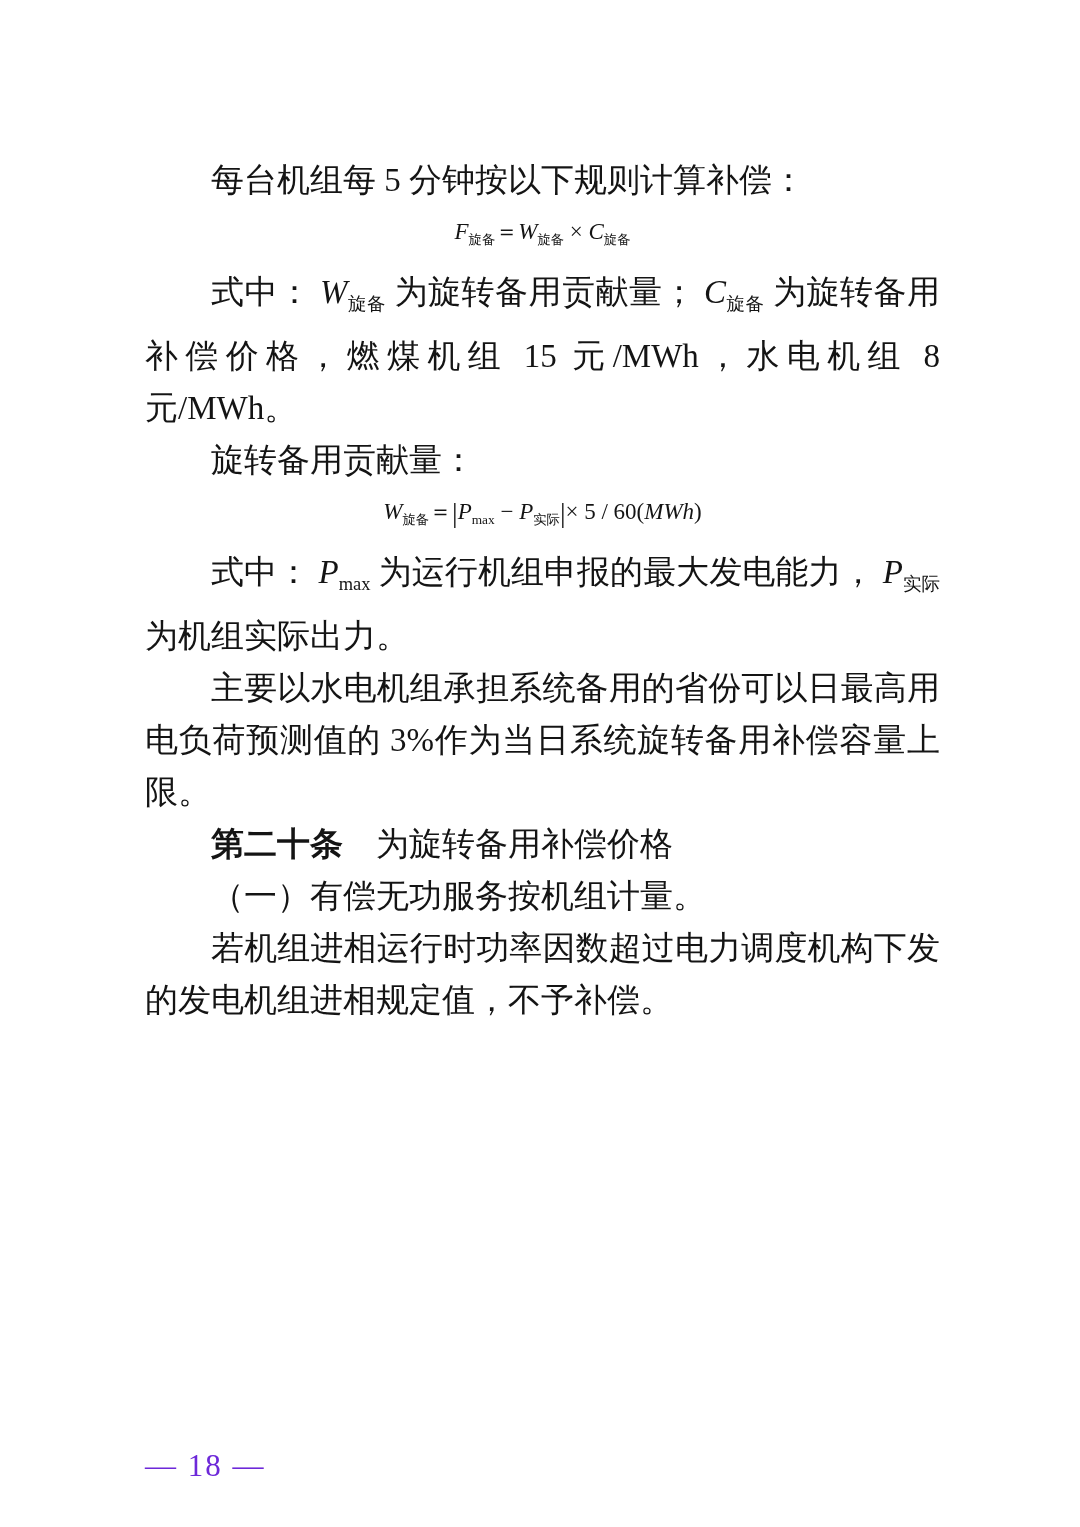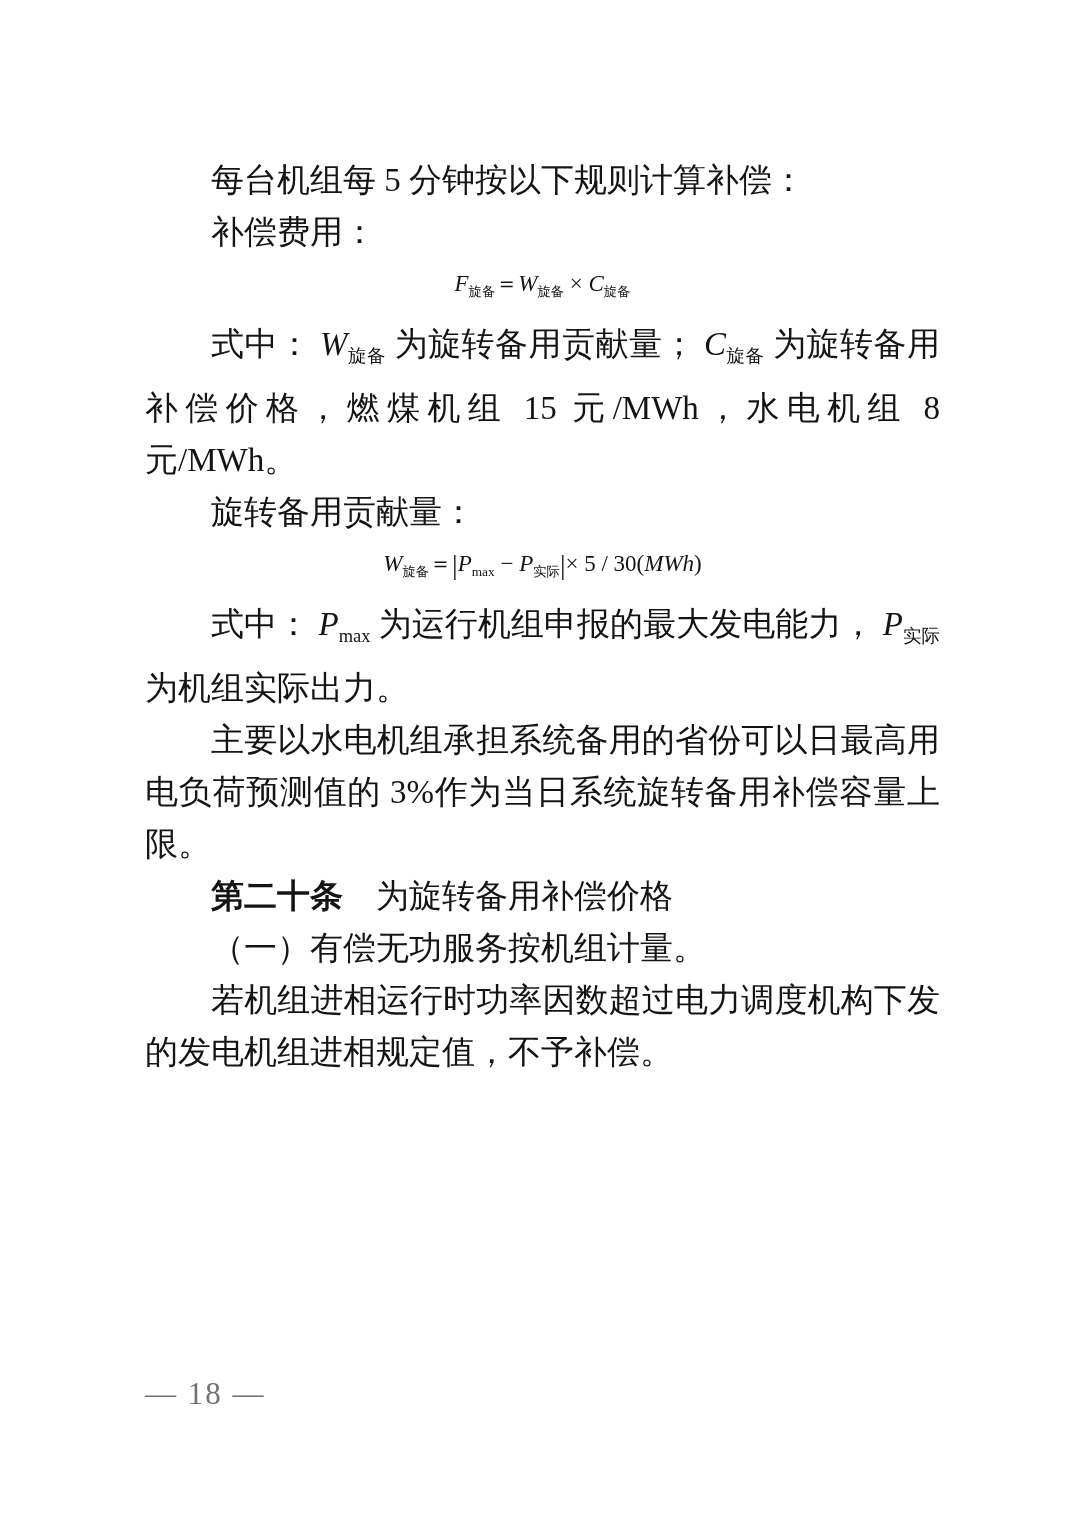--- a/index.html
+++ b/index.html
@@ -50,38 +50,37 @@
 
   .bar {
     font-style: normal;
     font-size: 1.22em;
     vertical-align: -0.1em;
   }
 
   .pageno {
     position: absolute;
     left: 145px;
-    top: 1368px;
+    top: 1440px;
     font-size: 31px;
     line-height: 52px;
     letter-spacing: 2px;
-    color: #737373;
+    color: #6d28d9;
   }
 </style>
 </head>
 <body>
 
 <main class="page">
   <section class="doc-body" id="doc-body">
       <p class="p"><span>每台机组每 5 分钟按以下规则计算补偿：</span></p>
-      <p class="p"><span>补偿费用：</span></p>
       <p class="formula"><span class="var">F</span><span class="sub">旋备</span><span>＝</span><span class="var">W</span><span class="sub">旋备</span><span> × </span><span class="var">C</span><span class="sub">旋备</span></p>
       <p class="p"><span>式中： </span><span class="var">W</span><span class="sub">旋备</span><span> 为旋转备用贡献量； </span><span class="var">C</span><span class="sub">旋备</span><span> 为旋转备用补偿价格，燃煤机组 15 元/MWh，水电机组 8 元/MWh。</span></p>
       <p class="p"><span>旋转备用贡献量：</span></p>
-      <p class="formula"><span class="var">W</span><span class="sub">旋备</span><span>＝</span><span class="bar">|</span><span class="var">P</span><span class="sub">max</span><span> − </span><span class="var">P</span><span class="sub">实际</span><span class="bar">|</span><span>× 5 / 30(</span><span class="var">MWh</span><span>)</span></p>
+      <p class="formula"><span class="var">W</span><span class="sub">旋备</span><span>＝</span><span class="bar">|</span><span class="var">P</span><span class="sub">max</span><span> − </span><span class="var">P</span><span class="sub">实际</span><span class="bar">|</span><span>× 5 / 60(</span><span class="var">MWh</span><span>)</span></p>
       <p class="p"><span>式中： </span><span class="var">P</span><span class="sub">max</span><span> 为运行机组申报的最大发电能力， </span><span class="var">P</span><span class="sub">实际</span><span> 为机组实际出力。</span></p>
       <p class="p"><span>主要以水电机组承担系统备用的省份可以日最高用电负荷预测值的 3%作为当日系统旋转备用补偿容量上限。</span></p>
       <p class="p"><span class="bold">第二十条</span><span>　为旋转备用补偿价格</span></p>
       <p class="p"><span>（一）有偿无功服务按机组计量。</span></p>
       <p class="p"><span>若机组进相运行时功率因数超过电力调度机构下发的发电机组进相规定值，不予补偿。</span></p>
     </section>
   <footer class="pageno">— 18 —</footer>
 </main>
 
 </body></html>

